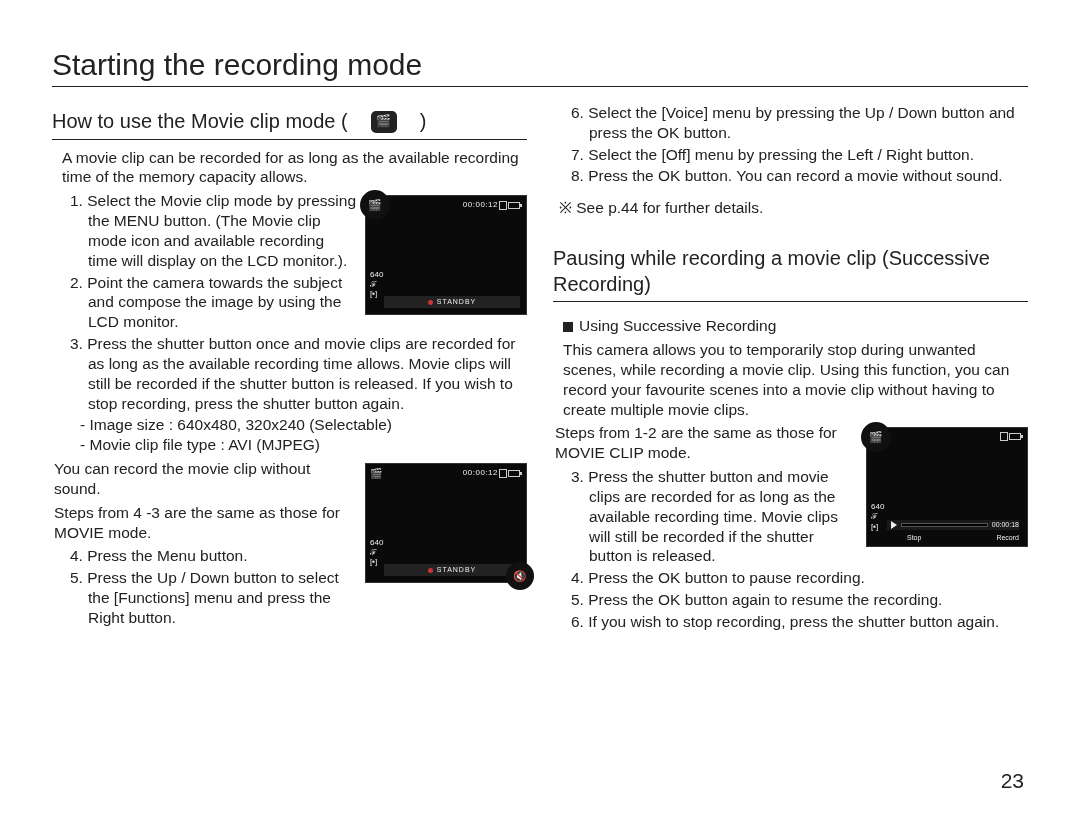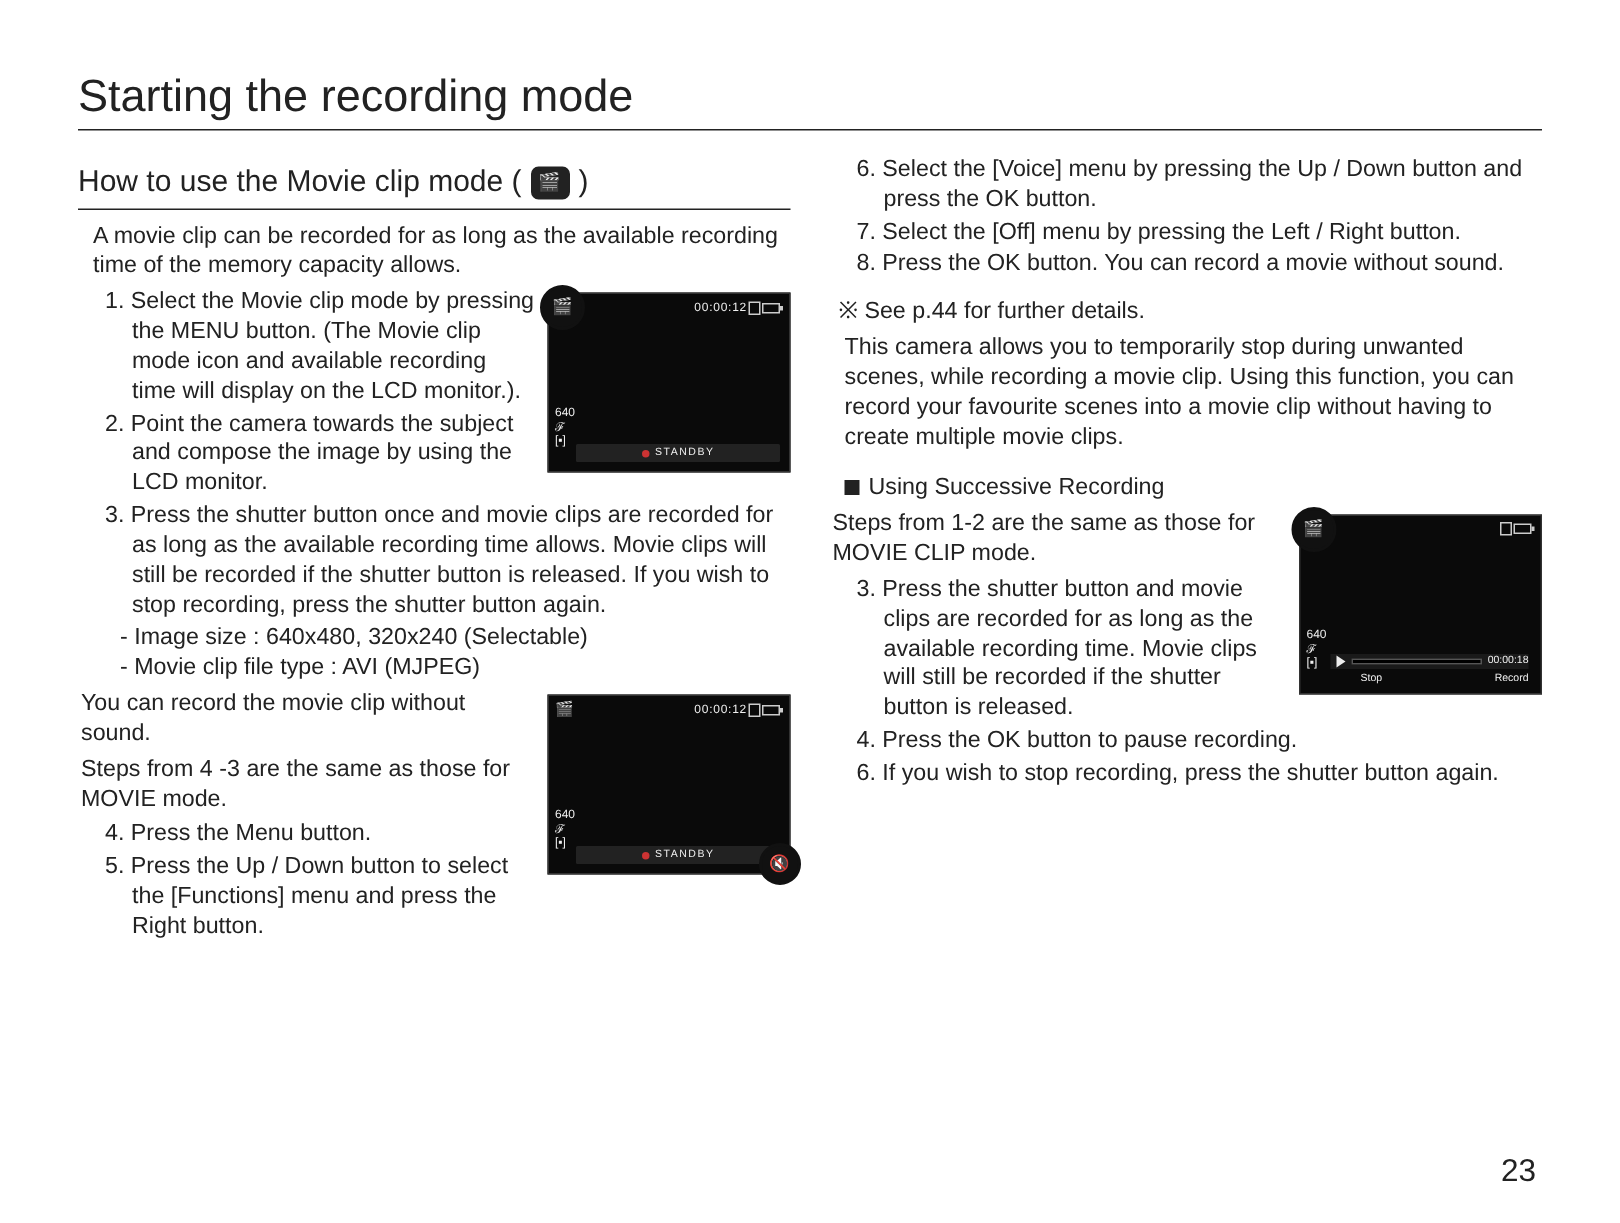--- a/index.html
+++ b/index.html
@@ -30,21 +30,21 @@
   }
   h2 {
     font-size: 20px;
     font-weight: 400;
     border-bottom: 1px solid #222;
     padding: 2px 0 4px 0;
     margin-top: 6px;
     margin-bottom: 8px;
     display: flex;
     align-items: center;
-    gap: 6px;
+    gap: 23px;
   }
   .mode-icon {
     display: inline-flex;
     align-items: center;
     justify-content: center;
     width: 26px;
     height: 22px;
     border: 2px solid #222;
     border-radius: 5px;
     background: #222;
@@ -199,24 +199,25 @@
   </div>
 
   <div class="col">
     <ol>
       <li>6. Select the [Voice] menu by pressing the Up / Down button and press the OK button.</li>
       <li>7. Select the [Off] menu by pressing the Left / Right button.</li>
       <li>8. Press the OK button. You can record a movie without sound.</li>
     </ol>
     <p style="margin-top:12px;margin-left:6px">※ See p.44 for further details.</p>
 
+    <h2 style="margin-top:26px">Pausing while recording a movie clip (Successive Recording)</h2>
+
+    <p style="margin-top:14px"><span class="sq"></span><span>Using Successive Recording</span></p>
 
     <p>This camera allows you to temporarily stop during unwanted scenes, while recording a movie clip. Using this function, you can record your favourite scenes into a movie clip without having to create multiple movie clips.</p>
-
-    <p style="margin-top:14px"><span class="sq"></span><span>Using Successive Recording</span></p>
 
     <div class="clearfix">
       <div class="screenshot">
         <div class="ss-topleft-circle">🎬</div>
         <div class="ss-top">
           <span class="ss-sd"></span>
           <span class="ss-batt"></span>
         </div>
         <div class="ss-left-icons">
           <div>640</div>
@@ -231,20 +232,21 @@
         <div class="ss-labels">
           <span>Stop</span>
           <span>Record</span>
         </div>
       </div>
 
       <p style="margin-left:2px">Steps from 1-2 are the same as those for MOVIE CLIP mode.</p>
       <ol>
         <li>3. Press the shutter button and movie clips are recorded for as long as the available recording time. Movie clips will still be recorded if the shutter button is released.</li>
         <li>4. Press the OK button to pause recording.</li>
+        <li>5. Press the OK button again to resume the recording.</li>
         <li>6. If you wish to stop recording, press the shutter button again.</li>
       </ol>
     </div>
   </div>
 
 </div>
 
 <div class="page-num">23</div>
 
 </body></html>

